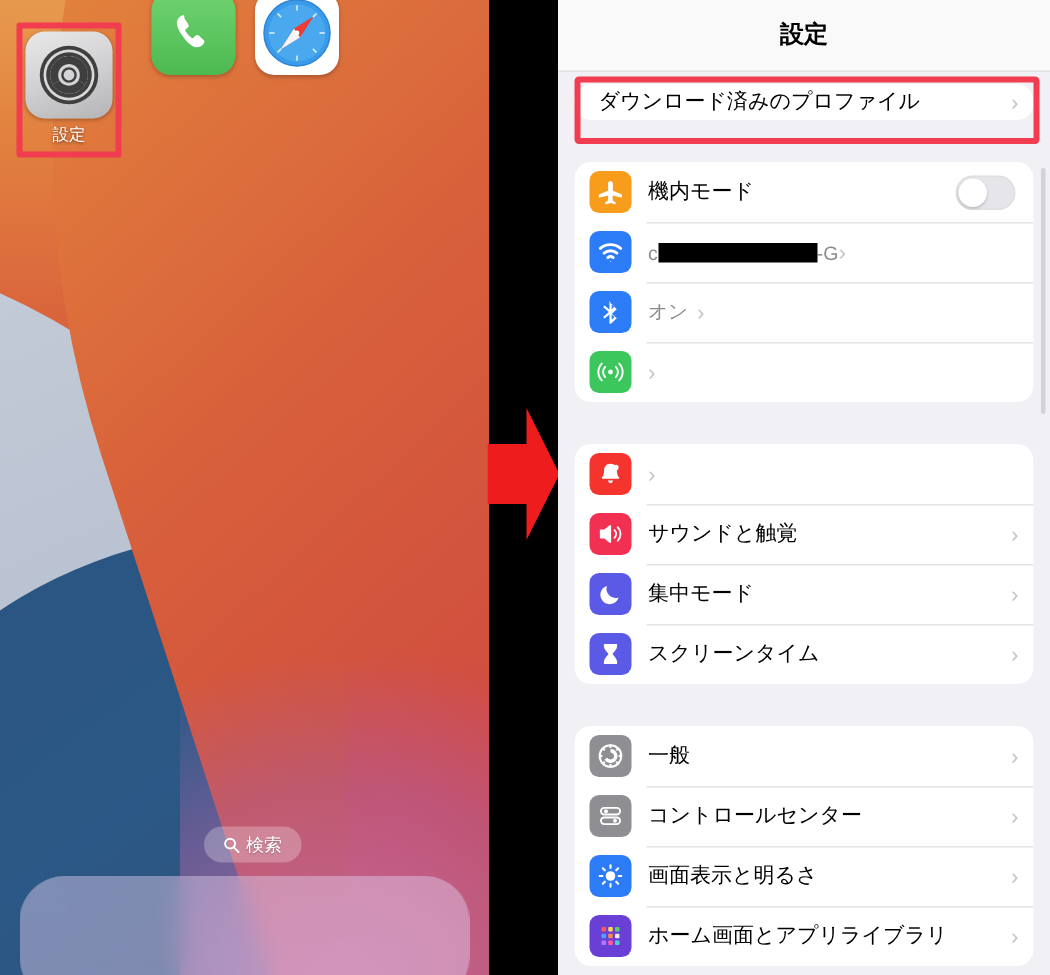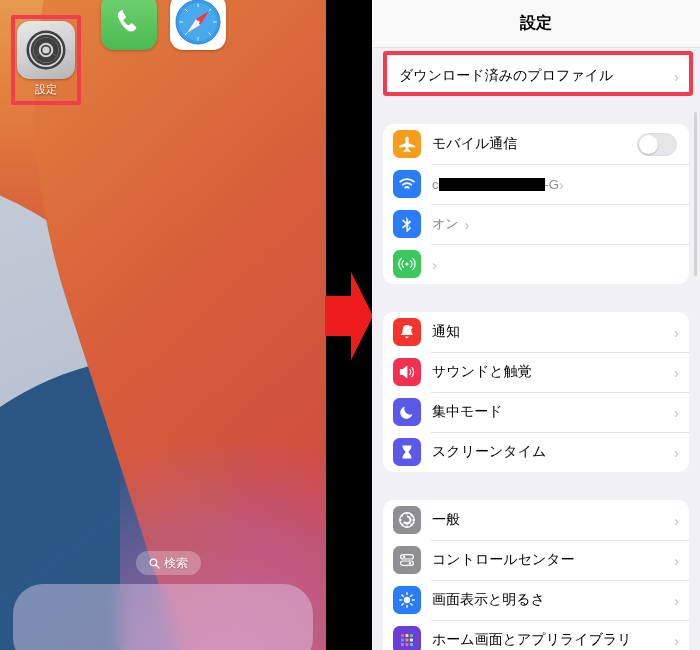--- a/index.html
+++ b/index.html
@@ -121,21 +121,21 @@
   .group.first { margin-top: 8px; }
   .gap { height: 28px; }
 
   .row {
     display: flex; align-items: center; height: 40px; padding-left: 10px; position: relative;
   }
   .row + .row::before {
     content: ""; position: absolute; left: 48px; right: 0; top: 0; height: 1px;
     background: #e4e4e7;
   }
-  .row.no-icon { padding-left: 16px; height: 40px; }
+  .row.no-icon { padding-left: 16px; height: 24px; }
 
   .ico {
     width: 28px; height: 28px; border-radius: 6.5px; flex: none;
     display: flex; align-items: center; justify-content: center; margin-right: 11px;
   }
   .row-label { font-size: 14px; color: #000; flex: 1; white-space: nowrap; }
   .row-value { font-size: 13px; color: #8a8a8e; margin-right: 6px; white-space: nowrap; display: flex; align-items: center; }
   .chev { color: #c4c4c8; font-size: 15px; margin-right: 10px; line-height: 1; }
 
   .redact { display: inline-block; background: #000; height: 13px; width: 106px; vertical-align: middle; margin: 0 0px; }
@@ -252,21 +252,21 @@
 
     <div class="gap"></div>
 
     <div class="group">
       <div class="row">
         <div class="ico" style="background:#f89c1c">
           <svg width="18" height="18" viewBox="0 0 18 18">
               <path d="M16.3 10.5 10.6 8.2V3.3c0-.9-.7-1.6-1.6-1.6s-1.6.7-1.6 1.6v4.9L1.7 10.5c-.3.1-.5.4-.5.7v1c0 .3.3.6.6.5l5.6-1.3v3.2l-1.6 1.1c-.2.1-.3.3-.3.5v.7c0 .2.2.4.5.3L9 16.3l2.9.9c.3.1.5-.1.5-.3v-.7c0-.2-.1-.4-.3-.5l-1.6-1.1v-3.2l5.6 1.3c.3.1.6-.2.6-.5v-1c.1-.3-.1-.6-.4-.7z" fill="#fff"></path>
             </svg>
         </div>
-        <div class="row-label">モバイル通信</div>
+        <div class="row-label">機内モード</div>
         <div class="toggle">
             <div class="knob"></div>
           </div>
       </div>
 
       <div class="row">
         <div class="ico" style="background:#2b7cf6">
           <svg width="18" height="18" viewBox="0 0 18 18" fill="none" stroke="#fff" stroke-width="1.9" stroke-linecap="round">
             <path d="M2.2 6.6a10.5 10.5 0 0 1 13.6 0"></path>
             <path d="M4.7 9.7a6.8 6.8 0 0 1 8.6 0"></path>
@@ -310,21 +310,20 @@
 
     <div class="group">
       <div class="row">
         <div class="ico" style="background:#f5342d">
           <svg width="18" height="18" viewBox="0 0 18 18">
               <path d="M9 2.1c-2.6 0-4.3 1.9-4.3 4.5 0 3-.8 3.9-1.4 4.6-.3.3-.1.9.4.9h10.6c.5 0 .7-.6.4-.9-.6-.7-1.4-1.6-1.4-4.6 0-2.6-1.7-4.5-4.3-4.5z" fill="#fff"></path>
               <path d="M7.3 13.4c.2 1.1 1 1.8 1.7 1.8s1.5-.7 1.7-1.8z" fill="#fff"></path>
               <circle cx="12.7" cy="4.6" r="1.7" fill="#fff"></circle>
             </svg>
         </div>
-        <div class="row-label">通知</div>
         <div class="chev">›</div>
       </div>
 
       <div class="row">
         <div class="ico" style="background:#f23051">
           <svg width="18" height="18" viewBox="0 0 18 18">
               <path d="M8.4 3.1 4.9 6H2.6c-.4 0-.7.3-.7.7v4.6c0 .4.3.7.7.7h2.3l3.5 2.9c.4.3 1 .1 1-.5V3.6c0-.6-.6-.8-1-.5z" fill="#fff"></path>
               <g fill="none" stroke="#fff" stroke-width="1.2" stroke-linecap="round">
                 <path d="M11.7 6.4a3.7 3.7 0 0 1 0 5.2"></path>
                 <path d="M13.8 4.4a6.6 6.6 0 0 1 0 9.2"></path>

